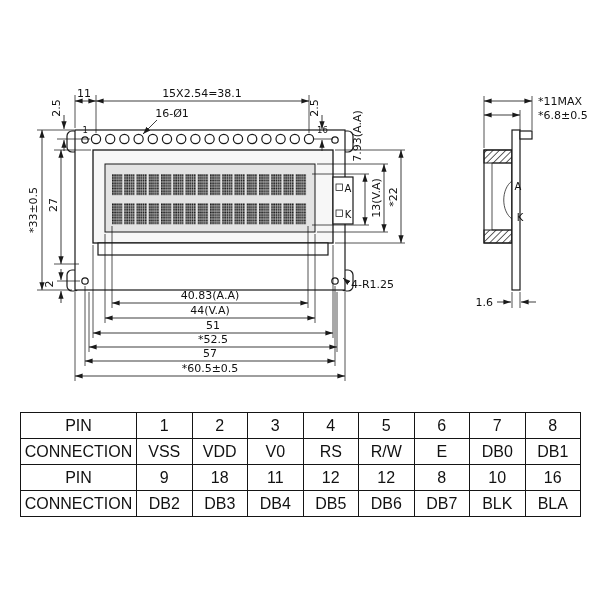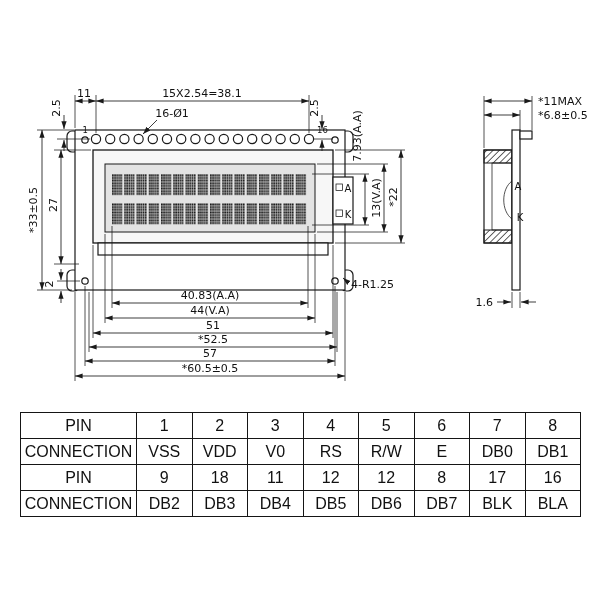--- a/index.html
+++ b/index.html
@@ -227,21 +227,21 @@
       <td class="c">DB1</td>
     </tr>
     <tr>
       <td class="c0">PIN</td>
       <td class="c">9</td>
       <td class="c">18</td>
       <td class="c">11</td>
       <td class="c">12</td>
       <td class="c">12</td>
       <td class="c">8</td>
-      <td class="c">17</td>
+      <td class="c">10</td>
       <td class="c">16</td>
     </tr>
     <tr>
       <td class="c0">CONNECTION</td>
       <td class="c">DB2</td>
       <td class="c">DB3</td>
       <td class="c">DB4</td>
       <td class="c">DB5</td>
       <td class="c">DB6</td>
       <td class="c">DB7</td>

